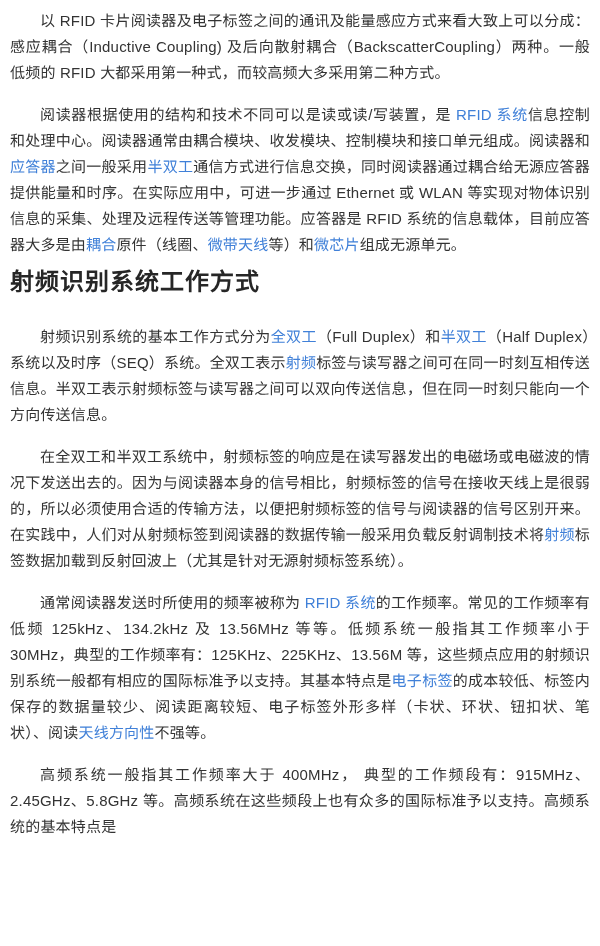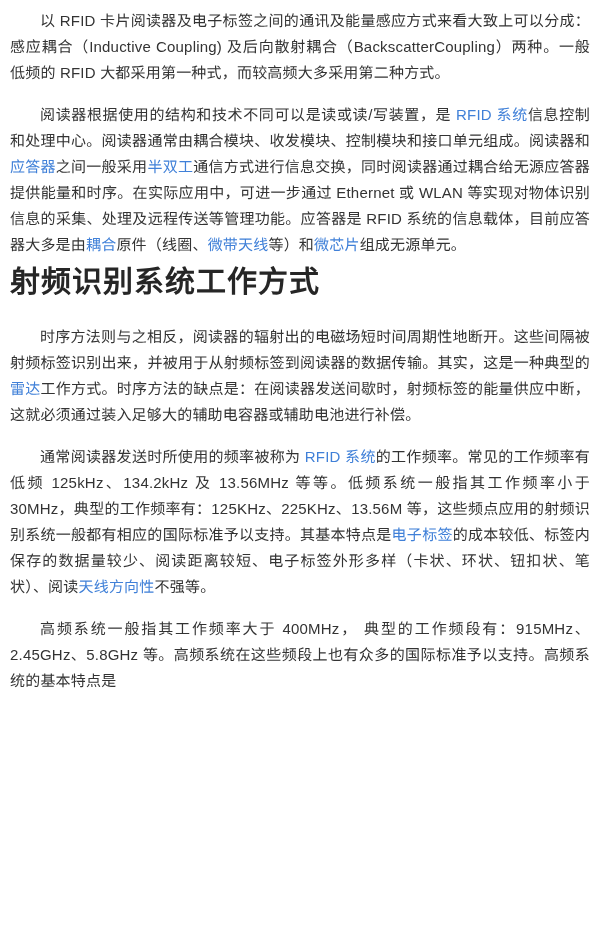--- a/index.html
+++ b/index.html
@@ -24,21 +24,21 @@
   }
   .page p.block-paragraph {
     margin: 16px 0 0 0;
     text-indent: 2em;
   }
   .page > p.block-paragraph:first-child { margin-top: 0; }
   
   .page > :nth-child(6) { margin-top: 0; }
   .page h2.block-heading {
     margin: 8px 0 26px 0;
-    font-size: 30px;
+    font-size: 24px;
     line-height: 32px;
     font-weight: 700;
     color: var(--heading, #262626);
     text-align: left;
     text-indent: 0;
     letter-spacing: 1px;
   }
   a.lnk {
     color: var(--link, #4080d8);
     text-decoration: none;
@@ -46,16 +46,17 @@
     margin-top: 28px;
   }
 </style>
 </head>
 <body>
 
 <div class="page">
     <p class="block-paragraph"><span>以 RFID 卡片阅读器及电子标签之间的通讯及能量感应方式来看大致上可以分成：感应耦合（Inductive Coupling) 及后向散射耦合（BackscatterCoupling）两种。一般低频的 RFID 大都采用第一种式，而较高频大多采用第二种方式。</span></p>
     <p class="block-paragraph"><span>阅读器根据使用的结构和技术不同可以是读或读/写装置，是 </span><a class="lnk" href="javascript:void(0)">RFID 系统</a><span>信息控制和处理中心。阅读器通常由耦合模块、收发模块、控制模块和接口单元组成。阅读器和</span><a class="lnk" href="javascript:void(0)">应答器</a><span>之间一般采用</span><a class="lnk" href="javascript:void(0)">半双工</a><span>通信方式进行信息交换，同时阅读器通过耦合给无源应答器提供能量和时序。在实际应用中，可进一步通过 Ethernet 或 WLAN 等实现对物体识别信息的采集、处理及远程传送等管理功能。应答器是 RFID 系统的信息载体，目前应答器大多是由</span><a class="lnk" href="javascript:void(0)">耦合</a><span>原件（线圈、</span><a class="lnk" href="javascript:void(0)">微带天线</a><span>等）和</span><a class="lnk" href="javascript:void(0)">微芯片</a><span>组成无源单元。</span></p>
     <h2 class="block-heading"><span>射频识别系统工作方式</span></h2>
-    <p class="block-paragraph"><span>时序方法则与之相反，阅读器的辐射出的电磁场短时间周期性地断开。这些间隔被射频标签识别出来，并被用于从射频标签到阅读器的数据传输。其实，这是一种典型的</span><a class="lnk" href="javascript:void(0)">雷达</a><span>工作方式。时序方法的缺点是：在阅读器发送间歇时，射频标签的能量供应中断，这就必须通过装入足够大的辅助电容器或辅助电池进行补偿。</span></p>
+    <p class="block-paragraph"><span>射频识别系统的基本工作方式分为</span><a class="lnk" href="javascript:void(0)">全双工</a><span>（Full Duplex）和</span><a class="lnk" href="javascript:void(0)">半双工</a><span>（Half Duplex）系统以及时序（SEQ）系统。全双工表示</span><a class="lnk" href="javascript:void(0)">射频</a><span>标签与读写器之间可在同一时刻互相传送信息。半双工表示射频标签与读写器之间可以双向传送信息，但在同一时刻只能向一个方向传送信息。</span></p>
+    <p class="block-paragraph"><span>在全双工和半双工系统中，射频标签的响应是在读写器发出的电磁场或电磁波的情况下发送出去的。因为与阅读器本身的信号相比，射频标签的信号在接收天线上是很弱的，所以必须使用合适的传输方法，以便把射频标签的信号与阅读器的信号区别开来。在实践中，人们对从射频标签到阅读器的数据传输一般采用负载反射调制技术将</span><a class="lnk" href="javascript:void(0)">射频</a><span>标签数据加载到反射回波上（尤其是针对无源射频标签系统）。</span></p>
     <p class="block-paragraph"><span>通常阅读器发送时所使用的频率被称为 </span><a class="lnk" href="javascript:void(0)">RFID 系统</a><span>的工作频率。常见的工作频率有低频 125kHz、134.2kHz 及 13.56MHz 等等。低频系统一般指其工作频率小于 30MHz，典型的工作频率有：125KHz、225KHz、13.56M 等，这些频点应用的射频识别系统一般都有相应的国际标准予以支持。其基本特点是</span><a class="lnk" href="javascript:void(0)">电子标签</a><span>的成本较低、标签内保存的数据量较少、阅读距离较短、电子标签外形多样（卡状、环状、钮扣状、笔状）、阅读</span><a class="lnk" href="javascript:void(0)">天线方向性</a><span>不强等。</span></p>
     <p class="block-paragraph"><span>高频系统一般指其工作频率大于 400MHz， 典型的工作频段有：915MHz、2.45GHz、5.8GHz 等。高频系统在这些频段上也有众多的国际标准予以支持。高频系统的基本特点是</span></p>
   </div>
 
 </body></html>

